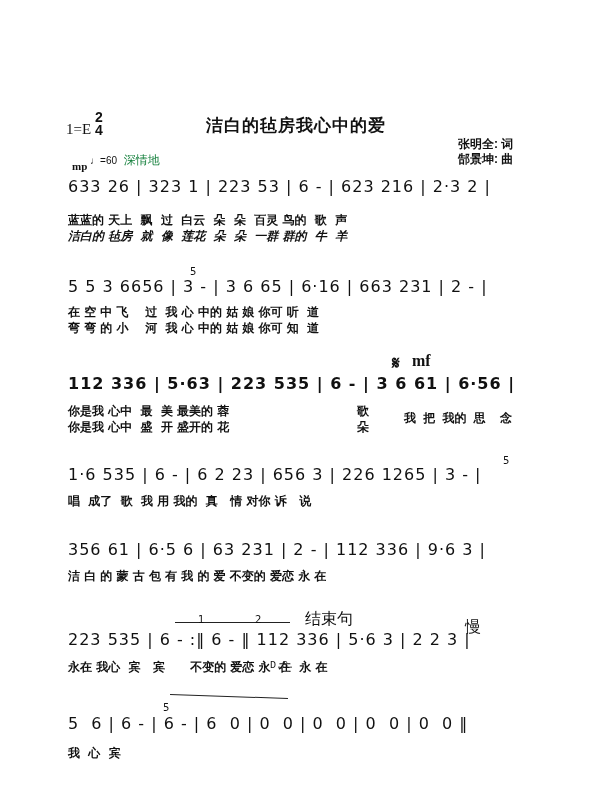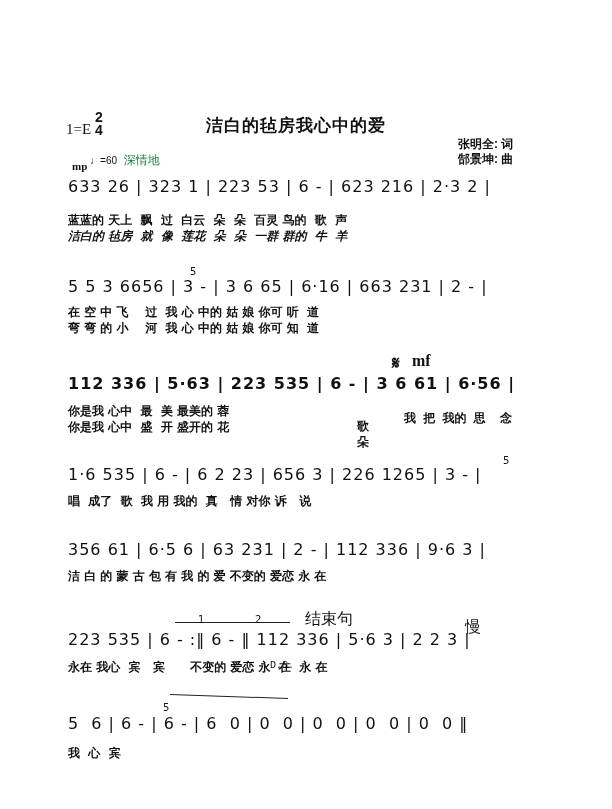--- a/index.html
+++ b/index.html
@@ -43,21 +43,21 @@
 <div class="ann" style="left:190px;top:266px;font-size:10px;">5</div>
 <div class="notes" style="left:68px;top:277px;">5 5 3 6656 | 3 - | 3 6 65 | 6·16 | 663 231 | 2 - |</div>
 <div class="lyric" style="left:68px;top:304px;">在 空 中 飞    过  我 心 中的 姑 娘 你可 听  道</div>
 <div class="lyric" style="left:68px;top:320px;">弯 弯 的 小    河  我 心 中的 姑 娘 你可 知  道</div>
 
 <div class="ann" style="left:392px;top:352px;font-size:18px;font-weight:bold;">𝄋</div>
 <div class="ann" style="left:412px;top:352px;font-weight:bold;font-family:'Liberation Serif',serif;">mf</div>
 <div class="notes" style="left:68px;top:374px;font-weight:bold;">112 336 | 5·63 | 223 535 | 6 - | 3 6 61 | 6·56 |</div>
 <div class="lyric" style="left:68px;top:403px;">你是我 心中  最  美 最美的 蓉</div>
 <div class="lyric" style="left:68px;top:419px;">你是我 心中  盛  开 盛开的 花</div>
-<div class="lyric" style="left:357px;top:418px;width:14px;white-space:normal;line-height:16px;">歌 朵</div>
+<div class="lyric" style="left:357px;top:403px;width:14px;white-space:normal;line-height:16px;">歌 朵</div>
 <div class="lyric" style="left:404px;top:410px;font-family:Liberation Mono, monospace;">我 把 我的 思  念</div>
 
 <div class="ann" style="left:503px;top:455px;font-size:10px;">5</div>
 <div class="notes" style="left:68px;top:465px;">1·6 535 | 6 - | 6 2 23 | 656 3 | 226 1265 | 3 - |</div>
 <div class="lyric" style="left:68px;top:493px;">唱  成了  歌  我 用 我的  真   情 对你 诉   说</div>
 
 <div class="notes" style="left:68px;top:540px;">356 61 | 6·5 6 | 63 231 | 2 - | 112 336 | 9·6 3 |</div>
 <div class="lyric" style="left:68px;top:568px;">洁 白 的 蒙 古 包 有 我 的 爱 不变的 爱恋 永 在</div>
 
 <div class="line" style="left:175px;top:622px;width:115px;height:1px;"></div>

